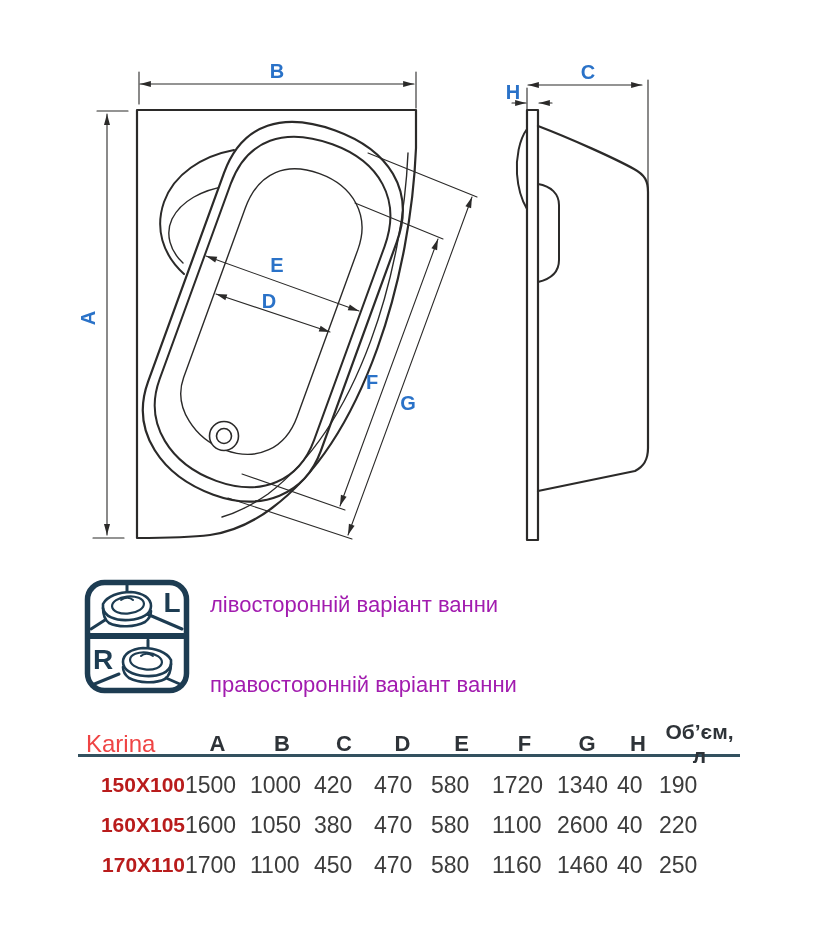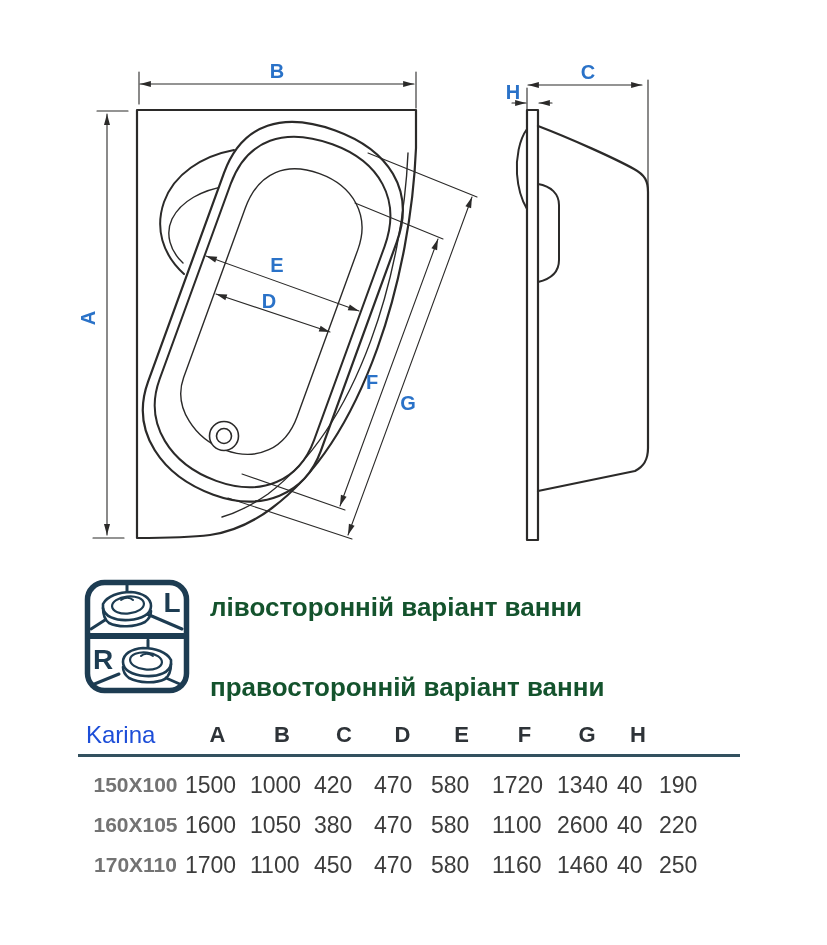--- a/index.html
+++ b/index.html
@@ -5,41 +5,41 @@
   html,body{margin:0;padding:0;}
   body{
     width:827px;height:945px;position:relative;background:#ffffff;
     font-family:"Liberation Sans", sans-serif;overflow:hidden;
   }
   svg text{font-family:"Liberation Sans", sans-serif;}
   .dim-label{font-weight:bold;font-size:20px;fill:#2a72c8;}
   .drawing-svg{position:absolute;left:0;top:0;}
   .icon-svg{position:absolute;left:84px;top:579px;}
   .variant-text{
-    position:absolute;left:210px;color:#14532d;font-size:26px;white-space:nowrap;font-weight:bold;
+    position:absolute;left:210px;color:#a21caf;font-size:22px;white-space:nowrap;
   }
   .variant-text.first{top:592px;}
   .variant-text.second{top:672px;}
 
   .spec-table{
     position:absolute;left:78px;top:720px;width:662px;
   }
   .trow{
     display:grid;
     grid-template-columns:107px 65px 64px 60px 57px 61px 65px 60px 42px 81px;
     align-items:center;
   }
   .thead{height:30px;}
   .thead .cell{font-weight:bold;font-size:22px;color:#2e3338;text-align:center;}
-  .thead .cell.model{font-weight:normal;font-size:24px;color:#1d4ed8;text-align:left;padding-left:8px;}
+  .thead .cell.model{font-weight:normal;font-size:24px;color:#ef4444;text-align:left;padding-left:8px;}
   .thead .cell.vol{font-size:21px;}
   .tdivider{height:3px;background:#33515f;margin-top:4px;margin-bottom:8px;}
   .tbody-row{height:40px;}
   .tbody-row .cell{font-size:23px;color:#3c3c3c;}
-  .tbody-row .cell.size{font-weight:bold;font-size:21px;color:#737373;text-align:center;padding-left:8px;}
+  .tbody-row .cell.size{font-weight:bold;font-size:21px;color:#b91c1c;text-align:right;padding-left:8px;}
 </style>
 </head>
 <body>
 
 <svg class="drawing-svg" width="827" height="570" viewBox="0 0 827 570">
   <defs>
     <marker id="arw" viewBox="0 0 10 6" refX="9.5" refY="3" markerWidth="11" markerHeight="6.6" orient="auto-start-reverse">
       <path d="M0.5,0.5 L9.5,3 L0.5,5.5 Z" fill="#2b2a29"></path>
     </marker>
   </defs>
@@ -173,20 +173,21 @@
   <div class="trow thead">
     <div class="cell model">Karina</div>
     <div class="cell">A</div>
     <div class="cell">B</div>
     <div class="cell">C</div>
     <div class="cell">D</div>
     <div class="cell">E</div>
     <div class="cell">F</div>
     <div class="cell">G</div>
     <div class="cell">H</div>
+    <div class="cell vol">Об’єм, л</div>
   </div>
   <div class="tdivider"></div>
 
   <div class="trow tbody-row">
     <div class="cell size">150X100</div>
     <div class="cell">1500</div>
     <div class="cell">1000</div>
     <div class="cell">420</div>
     <div class="cell">470</div>
     <div class="cell">580</div>

